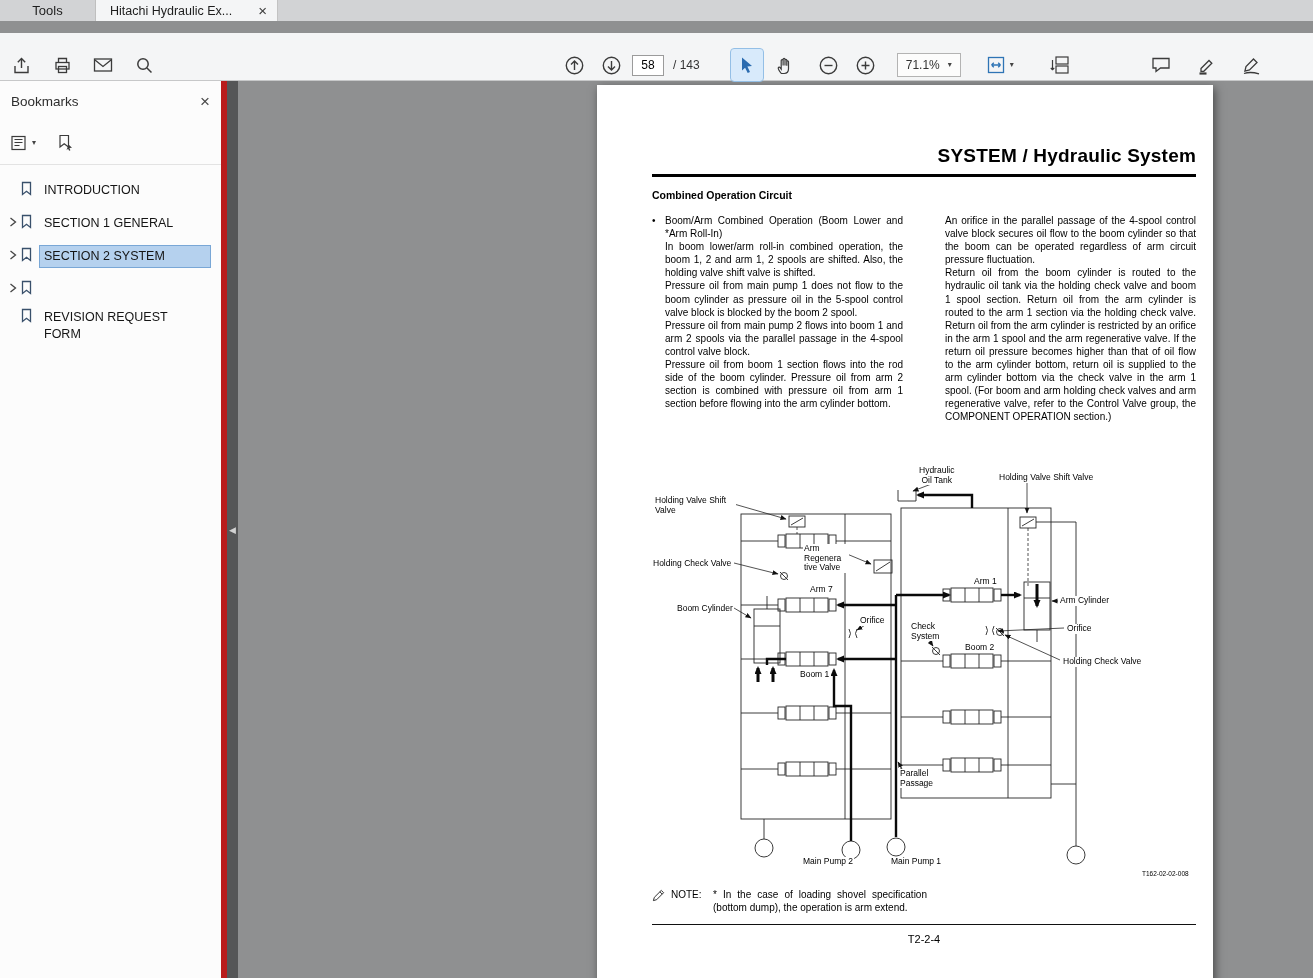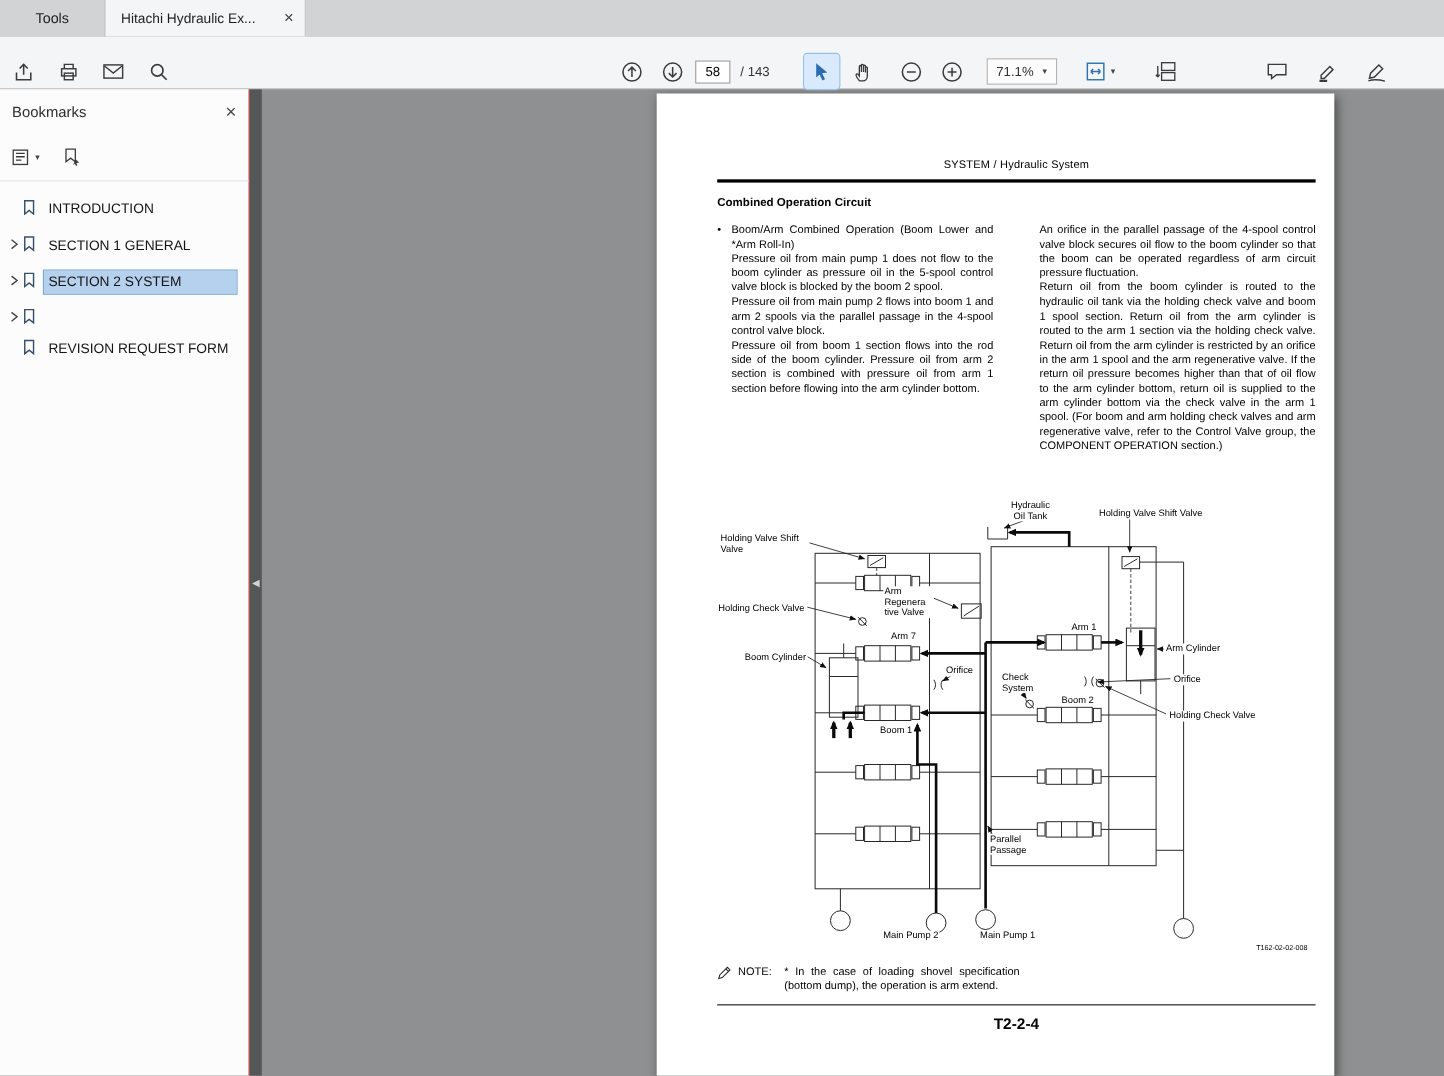--- a/index.html
+++ b/index.html
@@ -1,21 +1,21 @@
 <!DOCTYPE html>
 <html><head>
 <meta charset="utf-8">
 <style>
   *{margin:0;padding:0;box-sizing:border-box}
   html,body{width:1313px;height:978px;overflow:hidden}
   body{font-family:"Liberation Sans",sans-serif;background:#8f9091;position:relative;color:#222}
   button{background:none;border:none;font-family:inherit;cursor:default}
 
   
-  .tabbar{position:absolute;top:0;left:0;right:0;height:33px;background:#d2d3d5;display:flex;z-index:6}
+  .tabbar{position:absolute;top:0;left:0;right:0;height:21px;background:#d2d3d5;display:flex;z-index:6}
   .tab{display:flex;align-items:center;font-size:13px;color:#1d1d1d}
   .tab-tools{width:96px;justify-content:center;border-right:1px solid #bfbfbf}
   .tab-doc{width:182px;background:#f4f5f6;border-right:1px solid #c3c3c3;justify-content:space-between;padding:0 10px 0 14px;font-size:12.5px}
   .tab-doc .lbl{white-space:nowrap;overflow:hidden}
   .tab-close{color:#3c3c3c;font-size:15px;margin-left:8px;line-height:1}
 
   
   .toolbar{position:absolute;top:33px;left:0;right:0;height:48px;background:#f4f5f6;border-bottom:1px solid #c7c8c9;z-index:5}
   .tb-group{position:absolute;top:0;height:64px;display:flex;align-items:center}
   .tb-left{left:5px;gap:9px}
@@ -24,61 +24,61 @@
   .tb-btn{width:32px;height:32px;display:flex;align-items:center;justify-content:center;border-radius:3px}
   .tb-btn.active{background:#d8eafb;outline:1px solid #94bfe6}
   .ic{display:flex;align-items:center}
   .page-input{width:32px;height:21px;border:1px solid #9b9b9b;background:#fff;text-align:center;font-size:12px;font-family:inherit}
   .page-total{font-size:12px;color:#333;margin:0 26px 0 4px;white-space:nowrap}
   .zoom-box{display:flex;align-items:center;gap:8px;border:1px solid #b3b3b3;background:#fcfcfc;height:24px;padding:0 8px;margin-left:10px;font-size:12px;color:#333}
   .caret{font-size:8px;color:#444;line-height:1}
   .combo{display:flex;align-items:center;gap:4px}
 
   
-  .sidebar{position:absolute;top:81px;left:0;width:227px;bottom:0;background:#fcfcfc;border-right:1px solid #b91c1c;z-index:4}
+  .sidebar{position:absolute;top:81px;left:0;width:227px;bottom:0;background:#fcfcfc;border-right:6px solid #b91c1c;z-index:4}
   .sb-header{height:40px;display:flex;align-items:center;justify-content:space-between;padding:0 11px}
   .sb-title{font-size:13.5px;color:#2e2e2e}
   .sb-close{font-size:17px;color:#4a4a4a;line-height:1}
   .sb-tools{height:44px;display:flex;align-items:center;gap:20px;padding:0 11px;border-bottom:1px solid #e3e3e3}
   .sb-tool{display:flex;align-items:center;gap:4px}
   .bm-list{padding-top:9px}
   .bm-item{display:flex;align-items:flex-start;padding:6px 4px 6px 5px}
   .bm-chev{width:15px;display:flex;justify-content:center;padding-top:4px}
   .bm-ic{width:20px;padding-top:1px;display:flex}
   .bm-label{flex:1;font-size:12.5px;line-height:17px;color:#151515;margin-right:7px;padding:2px 4px}
   .bm-item.selected .bm-label{background:#b5d1ee;outline:1px solid #79a7d6}
 
   
   .splitter{position:absolute;top:81px;left:227px;width:11px;bottom:0;background:#555657;display:flex;align-items:center;justify-content:center;z-index:4}
   .collapse-arrow{color:#d2d2d2;font-size:9px}
 
   
   .doc-area{position:absolute;top:81px;left:238px;right:0;bottom:0;background:#8f9091;overflow:hidden}
   .pdf-page{position:absolute;left:359px;top:4px;width:616px;height:945px;background:#fff;box-shadow:2px 3px 9px rgba(0,0,0,.5);padding:60px 17px 0 55px;color:#000}
-  .pg-title{font-size:10px;font-weight:normal;text-align:center;letter-spacing:.2px}
+  .pg-title{font-size:19px;font-weight:bold;text-align:right;letter-spacing:.2px}
   .pg-rule{height:3px;background:#000;margin-top:7px}
   .pg-subtitle{font-size:10.5px;font-weight:bold;margin-top:12px}
   .pg-cols{display:flex;gap:42px;margin-top:13px;min-height:248px}
   .col{flex:1;font-size:10px;line-height:13.1px;text-align:justify}
   .col p{margin:0}
   .bullet-row{display:flex}
   .bullet-marker{width:13px;flex:none}
   .hang{margin-left:13px}
 
   .diagram{position:relative;width:552px;height:420px;margin:4px 0 0 -6px}
   .diagram svg{position:absolute;left:0;top:0}
   .dlabel{position:absolute;font-size:8.5px;line-height:9.6px;white-space:pre-line;background:#fff;padding:0 1px}
   .fig-code{position:absolute;font-size:6.5px;background:#fff}
 
   .note-row{display:flex;margin-top:2px;font-size:10px;line-height:13px;gap:6px}
   .note-ic{flex:none;padding-top:1px}
   .note-lab{flex:none;width:36px}
   .note-text{width:214px;text-align:justify}
   .footer-rule{height:1px;background:#111;margin-top:10px}
-  .pg-footer{text-align:center;font-size:14px;font-weight:bold;margin-top:8px}
+  .pg-footer{text-align:center;font-size:11px;font-weight:normal;margin-top:8px}
 </style>
 </head>
 <body>
 
 <div class="tabbar">
   <div class="tab tab-tools">
     <span>Tools</span>
   </div>
   <div class="tab tab-doc">
     <span class="lbl">Hitachi Hydraulic Ex...</span>
@@ -321,20 +321,21 @@
     <div class="pg-rule"></div>
     <h2 class="pg-subtitle">Combined Operation Circuit</h2>
 
     <div class="pg-cols">
       <div class="col">
         <div class="bullet-row">
           <span class="bullet-marker">•</span>
           <p>Boom/Arm Combined Operation (Boom Lower and *Arm Roll-In)</p>
         </div>
         <div class="hang">
+          <p>In boom lower/arm roll-in combined operation, the boom 1, 2 and arm 1, 2 spools are shifted. Also, the holding valve shift valve is shifted.</p>
           <p>Pressure oil from main pump 1 does not flow to the boom cylinder as pressure oil in the 5-spool control valve block is blocked by the boom 2 spool.</p>
           <p>Pressure oil from main pump 2 flows into boom 1 and arm 2 spools via the parallel passage in the 4-spool control valve block.</p>
           <p>Pressure oil from boom 1 section flows into the rod side of the boom cylinder. Pressure oil from arm 2 section is combined with pressure oil from arm 1 section before flowing into the arm cylinder bottom.</p>
         </div>
       </div>
       <div class="col">
         <p>An orifice in the parallel passage of the 4-spool control valve block secures oil flow to the boom cylinder so that the boom can be operated regardless of arm circuit pressure fluctuation.</p>
         <p>Return oil from the boom cylinder is routed to the hydraulic oil tank via the holding check valve and boom 1 spool section. Return oil from the arm cylinder is routed to the arm 1 section via the holding check valve. Return oil from the arm cylinder is restricted by an orifice in the arm 1 spool and the arm regenerative valve. If the return oil pressure becomes higher than that of oil flow to the arm cylinder bottom, return oil is supplied to the arm cylinder bottom via the check valve in the arm 1 spool. (For boom and arm holding check valves and arm regenerative valve, refer to the Control Valve group, the COMPONENT OPERATION section.)</p>
       </div>
     </div>

